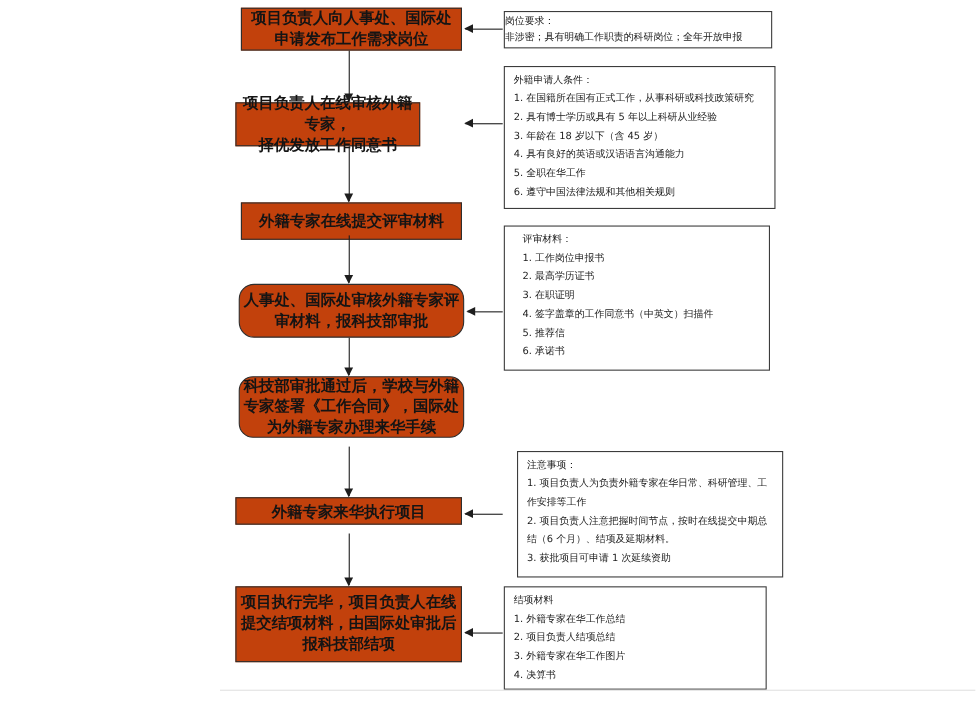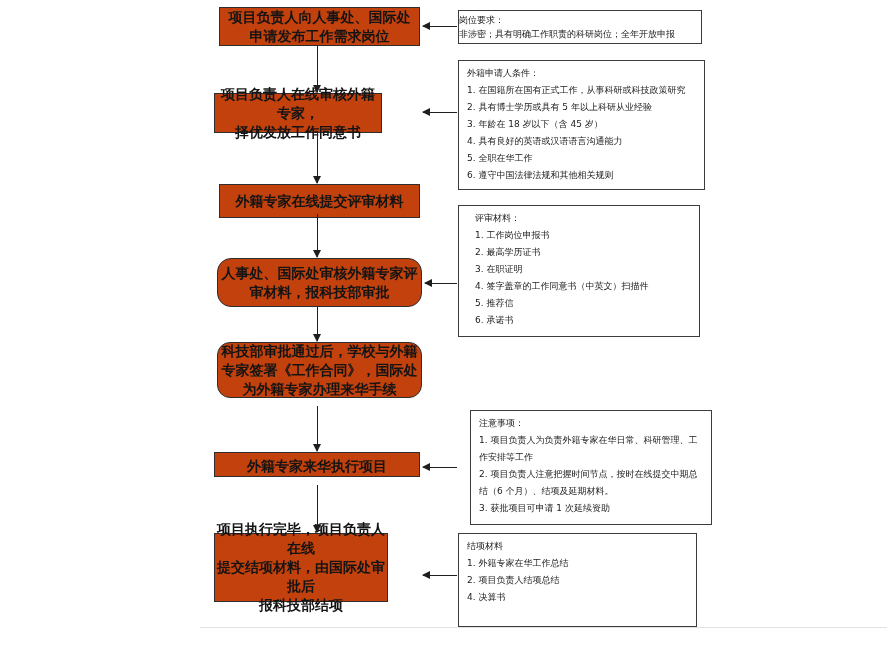--- a/index.html
+++ b/index.html
@@ -101,21 +101,21 @@
 审材料，报科技部审批</div>
   </div>
   <div class="flow-box" style="left:217px; top:342px; width:205px; height:56px;border-radius:13px;">
     <div class="txt">科技部审批通过后，学校与外籍
 专家签署《工作合同》，国际处
 为外籍专家办理来华手续</div>
   </div>
   <div class="flow-box" style="left:214px; top:452px; width:206px; height:25px;align-items:flex-end;">
     <div class="txt">外籍专家来华执行项目</div>
   </div>
-  <div class="flow-box" style="left:214px; top:533px; width:174px; height:69px;">
+  <div class="flow-box" style="left:214px; top:533px; width:206px; height:69px;">
     <div class="txt">项目执行完毕，项目负责人在线
 提交结项材料，由国际处审批后
 报科技部结项</div>
   </div>
 
   <div class="varrow" style="left:317px; top:46px;  height:46px;"></div>
   <div class="varrow" style="left:317px; top:133px; height:50px;"></div>
   <div class="varrow" style="left:317px; top:214px; height:43px;"></div>
   <div class="varrow" style="left:317px; top:307px; height:34px;"></div>
   <div class="varrow" style="left:317px; top:406px; height:45px;"></div>
@@ -150,20 +150,21 @@
     <div class="note-title">注意事项：</div>
     <div class="note-item">1. 项目负责人为负责外籍专家在华日常、科研管理、工作安排等工作</div>
     <div class="note-item">2. 项目负责人注意把握时间节点，按时在线提交中期总结（6 个月）、结项及延期材料。</div>
     <div class="note-item">3. 获批项目可申请 1 次延续资助</div>
   </div>
 
   <div class="note-box" style="left:458px; top:533px; width:239px; height:94px;">
     <div class="note-title">结项材料</div>
     <div class="note-item">1. 外籍专家在华工作总结</div>
     <div class="note-item">2. 项目负责人结项总结</div>
+    <div class="note-item">3. 外籍专家在华工作图片</div>
     <div class="note-item">4. 决算书</div>
   </div>
 
   <div class="harrow" style="left:423px; top:26px;  width:34px;"></div>
   <div class="harrow" style="left:423px; top:112px; width:34px;"></div>
   <div class="harrow" style="left:425px; top:283px; width:32px;"></div>
   <div class="harrow" style="left:423px; top:467px; width:34px;"></div>
   <div class="harrow" style="left:423px; top:575px; width:34px;"></div>
 
   <div class="page-edge-line"></div>

